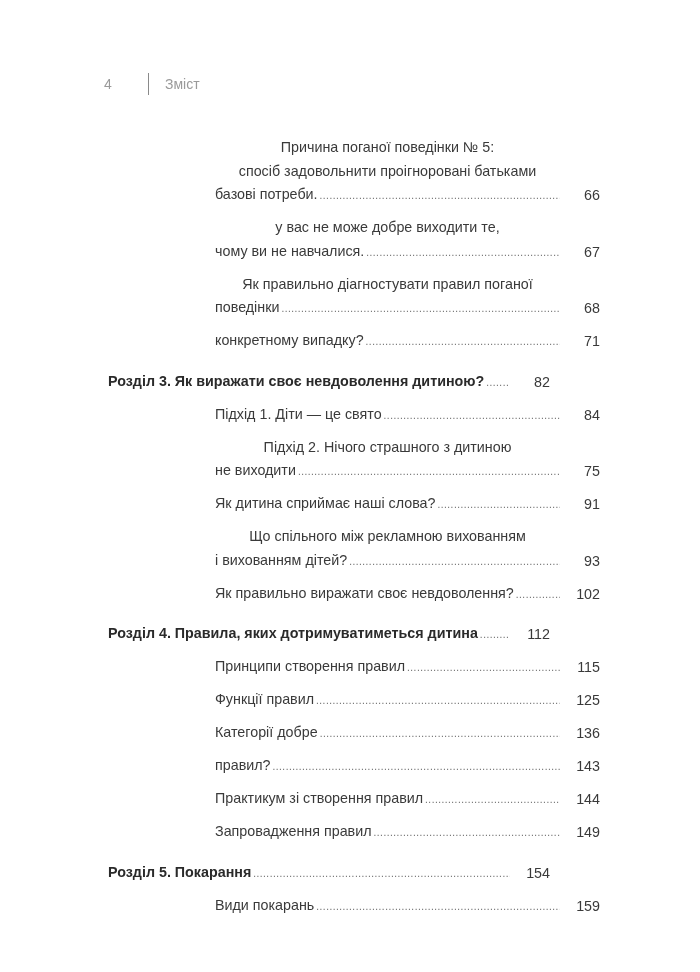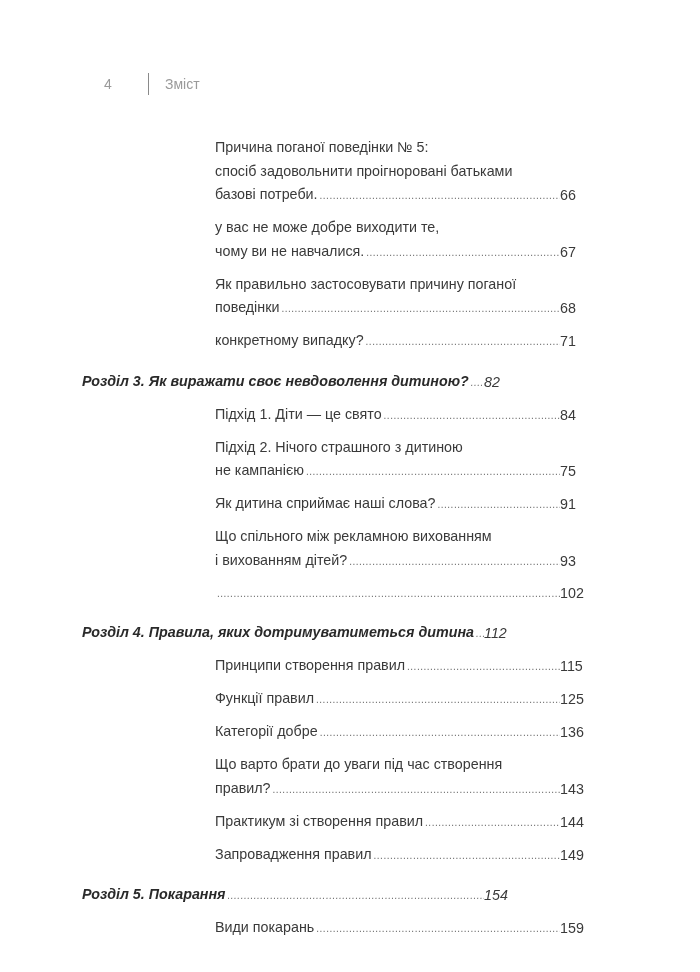--- a/index.html
+++ b/index.html
@@ -5,27 +5,27 @@
   html, body { margin: 0; padding: 0; background: #ffffff; }
   body { width: 700px; height: 972px; position: relative; overflow: hidden;
          font-family: "Liberation Sans", sans-serif; color: #3a3a3a; }
   .header { position: absolute; top: 72px; left: 104px; height: 24px;
             display: flex; align-items: center; color: #9a9a9a; font-size: 14px; }
   .header .pnum { width: 16px; }
   .header .sep { width: 1px; height: 22px; background: #8a8a8a; margin: 0 16px 0 28px; }
   .toc { position: absolute; top: 136px; left: 0; width: 700px; }
   .entry { position: relative; font-size: 14.3px; line-height: 23.5px; margin-bottom: 8.5px; }
   .entry.sub { margin-left: 215px; width: 345px; }
-  .entry.chapter { margin-left: 82px; width: 402px; font-weight: bold; color: #2a2a2a; margin-top: 16px; font-style: italic; }
-  .entry .line { display: block; white-space: nowrap; }
+  .entry.chapter { margin-left: 108px; width: 402px; font-weight: bold; color: #2a2a2a; margin-top: 16px; }
+  .entry .line { display: block; white-space: nowrap; text-align: center; }
   .entry .last { display: flex; align-items: baseline; }
   .entry .last .txt { white-space: nowrap; }
   .entry .last .dots { flex: 1; overflow: hidden; white-space: nowrap; color: #6a6a6a;
                        font-weight: normal; font-size: 10px; letter-spacing: 0.5px; margin-left: 2px; }
-  .entry .pg { position: absolute; right: -40px; bottom: 0; width: 40px; 
+  .entry .pg { position: absolute; right: -40px; bottom: 0; width: 40px; text-align: right;
                font-weight: normal; color: #3a3a3a; line-height: 23.5px; }
 </style>
 </head>
 <body>
 
 <div class="header">
   <span class="pnum">4</span>
   <span class="sep"></span>
   <span>Зміст</span>
 </div>
@@ -42,21 +42,21 @@
     </div>
     <div class="entry sub">
       <span class="line">у вас не може добре виходити те,</span>
       <span class="line last">
         <span class="txt">чому ви не навчалися.</span>
         <span class="dots">................................................................................................................................................................</span>
       </span>
       <span class="pg">67</span>
     </div>
     <div class="entry sub">
-      <span class="line">Як правильно застосовувати причину поганої</span>
+      <span class="line">Як правильно діагностувати правил поганої</span>
       <span class="line last">
         <span class="txt">поведінки</span>
         <span class="dots">................................................................................................................................................................</span>
       </span>
       <span class="pg">68</span>
     </div>
     <div class="entry sub">
       <span class="line last">
         <span class="txt">конкретному випадку?</span>
         <span class="dots">................................................................................................................................................................</span>
@@ -73,21 +73,21 @@
     <div class="entry sub">
       <span class="line last">
         <span class="txt">Підхід 1. Діти — це свято</span>
         <span class="dots">................................................................................................................................................................</span>
       </span>
       <span class="pg">84</span>
     </div>
     <div class="entry sub">
       <span class="line">Підхід 2. Нічого страшного з дитиною</span>
       <span class="line last">
-        <span class="txt">не кампанією</span>
+        <span class="txt">не виходити</span>
         <span class="dots">................................................................................................................................................................</span>
       </span>
       <span class="pg">75</span>
     </div>
     <div class="entry sub">
       <span class="line last">
         <span class="txt">Як дитина сприймає наші слова?</span>
         <span class="dots">................................................................................................................................................................</span>
       </span>
       <span class="pg">91</span>
@@ -95,20 +95,21 @@
     <div class="entry sub">
       <span class="line">Що спільного між рекламною вихованням</span>
       <span class="line last">
         <span class="txt">і вихованням дітей?</span>
         <span class="dots">................................................................................................................................................................</span>
       </span>
       <span class="pg">93</span>
     </div>
     <div class="entry sub">
       <span class="line last">
+        <span class="txt">Як правильно виражати своє невдоволення?</span>
         <span class="dots">................................................................................................................................................................</span>
       </span>
       <span class="pg">102</span>
     </div>
     <div class="entry chapter">
       <span class="line last">
         <span class="txt">Розділ 4. Правила, яких дотримуватиметься дитина</span>
         <span class="dots">................................................................................................................................................................</span>
       </span>
       <span class="pg">112</span>
@@ -128,21 +129,20 @@
       <span class="pg">125</span>
     </div>
     <div class="entry sub">
       <span class="line last">
         <span class="txt">Категорії добре</span>
         <span class="dots">................................................................................................................................................................</span>
       </span>
       <span class="pg">136</span>
     </div>
     <div class="entry sub">
-      <span class="line">Що варто брати до уваги під час створення</span>
       <span class="line last">
         <span class="txt">правил?</span>
         <span class="dots">................................................................................................................................................................</span>
       </span>
       <span class="pg">143</span>
     </div>
     <div class="entry sub">
       <span class="line last">
         <span class="txt">Практикум зі створення правил</span>
         <span class="dots">................................................................................................................................................................</span>

